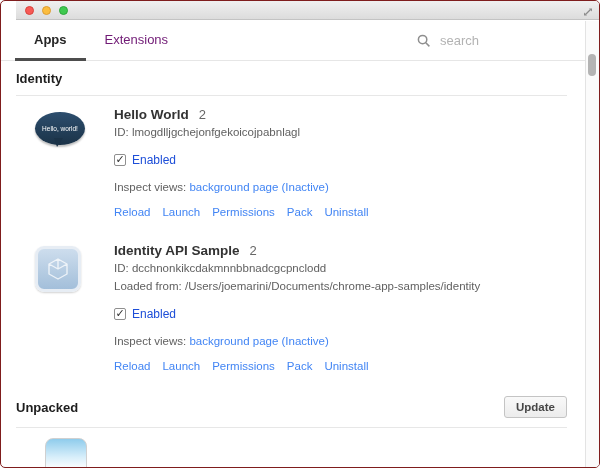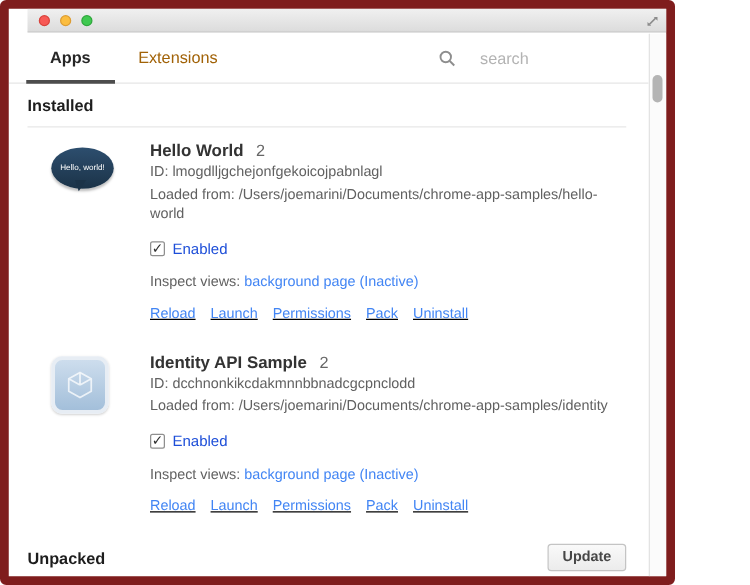--- a/index.html
+++ b/index.html
@@ -1,43 +1,43 @@
 <!DOCTYPE html>
 <html><head>
 <meta charset="utf-8">
 <style>
   * { margin:0; padding:0; box-sizing:border-box; }
   html,body { background:#ffffff; font-family:"Liberation Sans", sans-serif; }
   .window {
-    position:relative; width:540px; height:468px; overflow:hidden;
-    border:7px solid #7f1d1d; border-radius:5px; background:#fff;padding-left:15px;
+    position:relative; width:600px; height:468px; overflow:hidden;
+    border:1px solid #7f1d1d; border-radius:5px; background:#fff;padding-left:15px;
   }
   
   .titlebar {
     position:relative; height:19px;
     background:linear-gradient(#f0f0f0,#dcdcdc);
     border-bottom:1px solid #c3c3c3;
   }
   .lights { position:absolute; left:9px; top:5px; display:flex; gap:8px; }
   .light { width:9px; height:9px; border-radius:50%; }
   .light.red   { background:#f75955; border:1px solid #d8433c; }
   .light.yellow{ background:#fbbd3f; border:1px solid #dd9d33; }
   .light.green { background:#3fc950; border:1px solid #2fa73c; }
   .expand-btn { position:absolute; right:5px; top:3px; width:12px; height:12px; cursor:pointer; }
   
   .body-area { position:absolute; top:20px; left:0; right:0; bottom:0; display:flex; }
   .main { flex:1; overflow:hidden; }
   .scrollbar { width:14px; border-left:1px solid #e3e3e3; background:#fbfbfb; position:relative; }
   .scroll-thumb { position:absolute; top:33px; left:2px; width:8px; height:22px; background:#b4b4b4; border-radius:4px; }
   
   .tabbar { display:flex; align-items:stretch; height:40px; padding:0 18px 0 14px; border-bottom:1px solid #e6e6e6; }
-  .tab { display:flex; align-items:center; padding:0 19px; font-size:13px; color:#a16207;
+  .tab { display:flex; align-items:center; padding:0 19px; font-size:13px; color:#701a75;
          border-bottom:3px solid transparent; margin-bottom:-1px; cursor:pointer; }
   .tab.active { color:#262626; font-weight:bold; border-bottom-color:#4d4d4d; }
-  .search { margin-left:auto; display:flex; align-items:center; gap:19px; width:150px; }
+  .search { margin-left:auto; display:flex; align-items:center; gap:9px; width:150px; }
   .search input { border:none; outline:none; width:112px; font-size:13px; color:#444; background:transparent; }
   .search input::placeholder { color:#b3b3b3; }
   
   .section-row { display:flex; justify-content:space-between; align-items:center; padding:10px 18px 9px 15px; }
   .section-title { font-size:13px; font-weight:bold; color:#1d1d1d; }
   .btn { font-size:11.5px; font-weight:bold; color:#474747; padding:4px 11px;
          background:linear-gradient(#f9f9f9,#ececec); border:1px solid #c4c4c4; border-radius:3px; cursor:pointer; }
   .divider { border-top:1px solid #e7e7e7; margin:0 18px 0 15px; }
   
   .item { display:flex; padding:11px 18px 14px 34px; }
@@ -47,21 +47,21 @@
   .app-version { font-weight:normal; color:#666; margin-left:10px; font-size:13px; }
   .meta { font-size:11.5px; color:#616161; line-height:15px; margin-top:3px; }
   .meta:first-of-type { margin-top:6px; }
   .enabled-row { display:flex; align-items:center; margin-top:13px; }
   .checkbox { width:12px; height:12px; border:1px solid #8f8f8f; border-radius:2px; background:#fff;
               display:inline-flex; align-items:center; justify-content:center; font-size:11px; color:#2e2e2e; cursor:pointer; }
   .checkbox::after { content:"\2713"; margin-top:-2px; }
   .enabled-label { font-size:12px; color:#1d4ed8; margin-left:6px;text-align:right; }
   .inspect-row { margin-top:14px; font-size:11.5px; color:#616161; }
   a.link { color:#4285f4; text-decoration:none; cursor:pointer; }
-  .links-row { margin-top:13px; font-size:11.5px; display:flex; gap:12px;text-decoration:underline; }
+  .links-row { margin-top:13px; font-size:11.5px; display:flex; gap:12px; }
   
   .hw-icon { position:relative; width:50px; height:33px; margin-top:2px;
              background:linear-gradient(#2d4e6e,#1b3348); border-radius:50%;
              display:flex; align-items:center; justify-content:center;
              box-shadow:0 2px 2px rgba(0,0,0,.25); }
   .hw-icon span { color:#fff; font-size:6.5px; }
   .hw-icon::after { content:""; position:absolute; left:19px; bottom:-8px;
              border:6px solid transparent; border-top:9px solid #1b3348;
              border-left-width:3px; border-right-width:6px; }
   
@@ -104,41 +104,37 @@
         <div class="search">
           <svg width="14" height="14" viewBox="0 0 14 14">
             <circle cx="5.6" cy="5.6" r="4.2" fill="none" stroke="#8e8e8e" stroke-width="1.5"></circle>
             <line x1="8.8" y1="8.8" x2="12.4" y2="12.4" stroke="#8e8e8e" stroke-width="1.5"></line>
           </svg>
           <input type="text" placeholder="search" style="">
         </div>
       </div>
 
       <div class="section-row">
-        <span class="section-title">Installed</span>
+        <span class="section-title">Identity</span>
       </div>
       <div class="divider"></div>
 
       <div class="item">
         <div class="icon-col">
           <div class="hw-icon">
             <span>Hello, world!</span>
           </div>
         </div>
         <div class="details">
           <div class="app-title">
             <span>Hello World</span><span class="app-version">2</span>
           </div>
           <div class="meta">
             <span>ID:</span>
             <span>lmogdlljgchejonfgekoicojpabnlagl</span>
-          </div>
-          <div class="meta">
-            <span>Loaded from:</span>
-            <span>/Users/joemarini/Documents/chrome-app-samples/hello-world</span>
           </div>
           <div class="enabled-row">
             <span class="checkbox"></span>
             <span class="enabled-label">Enabled</span>
           </div>
           <div class="inspect-row">
             <span>Inspect views:</span>
             <a class="link">background page (Inactive)</a>
           </div>
           <div class="links-row">

